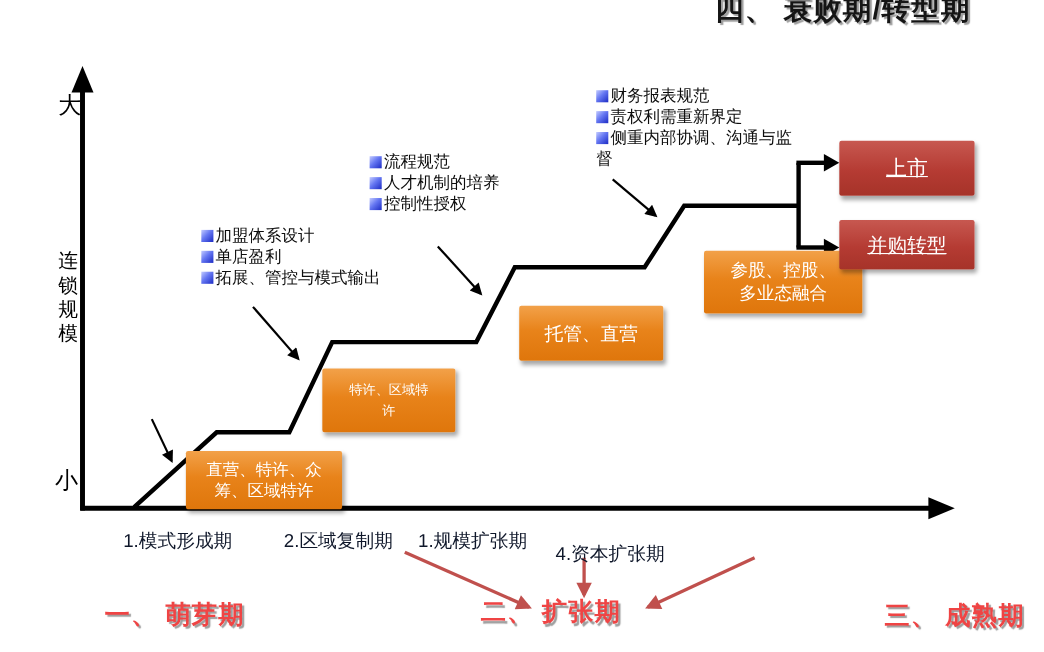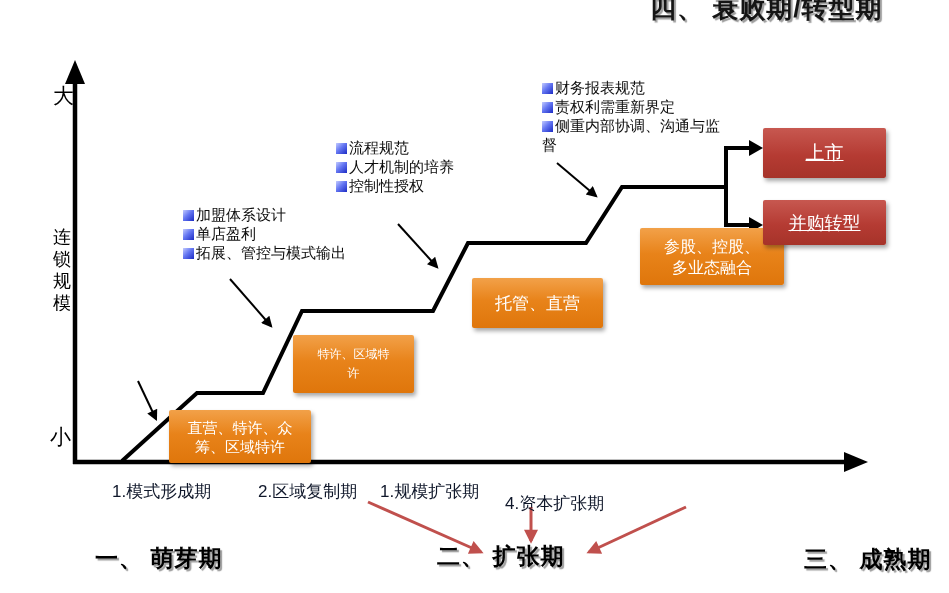--- a/index.html
+++ b/index.html
@@ -3,21 +3,21 @@
 <meta charset="utf-8">
 <style>
   html,body{margin:0;padding:0;background:#fff;}
   #canvas{
     position:relative;width:949px;height:593px;overflow:hidden;background:#fff;
     font-family:"Liberation Sans","DejaVu Sans",sans-serif;color:#111;
   }
   .abs{position:absolute;}
   
   .phase{
-    font-size:23px;font-weight:bold;color:#000000;letter-spacing:1px;
+    font-size:23px;font-weight:bold;color:#ef4444;letter-spacing:1px;
     text-shadow:2px 2px 1px #9d9d9d;white-space:nowrap;
   }
   .main-title{
     font-size:26px;font-weight:bold;color:#151515;letter-spacing:1px;
     text-shadow:2px 2px 1px #9d9d9d;white-space:nowrap;
   }
   
   .axis-lab{font-size:21px;color:#000;}
   .axis-lab-vert{
     font-size:18px;color:#000;width:20px;line-height:22px;

